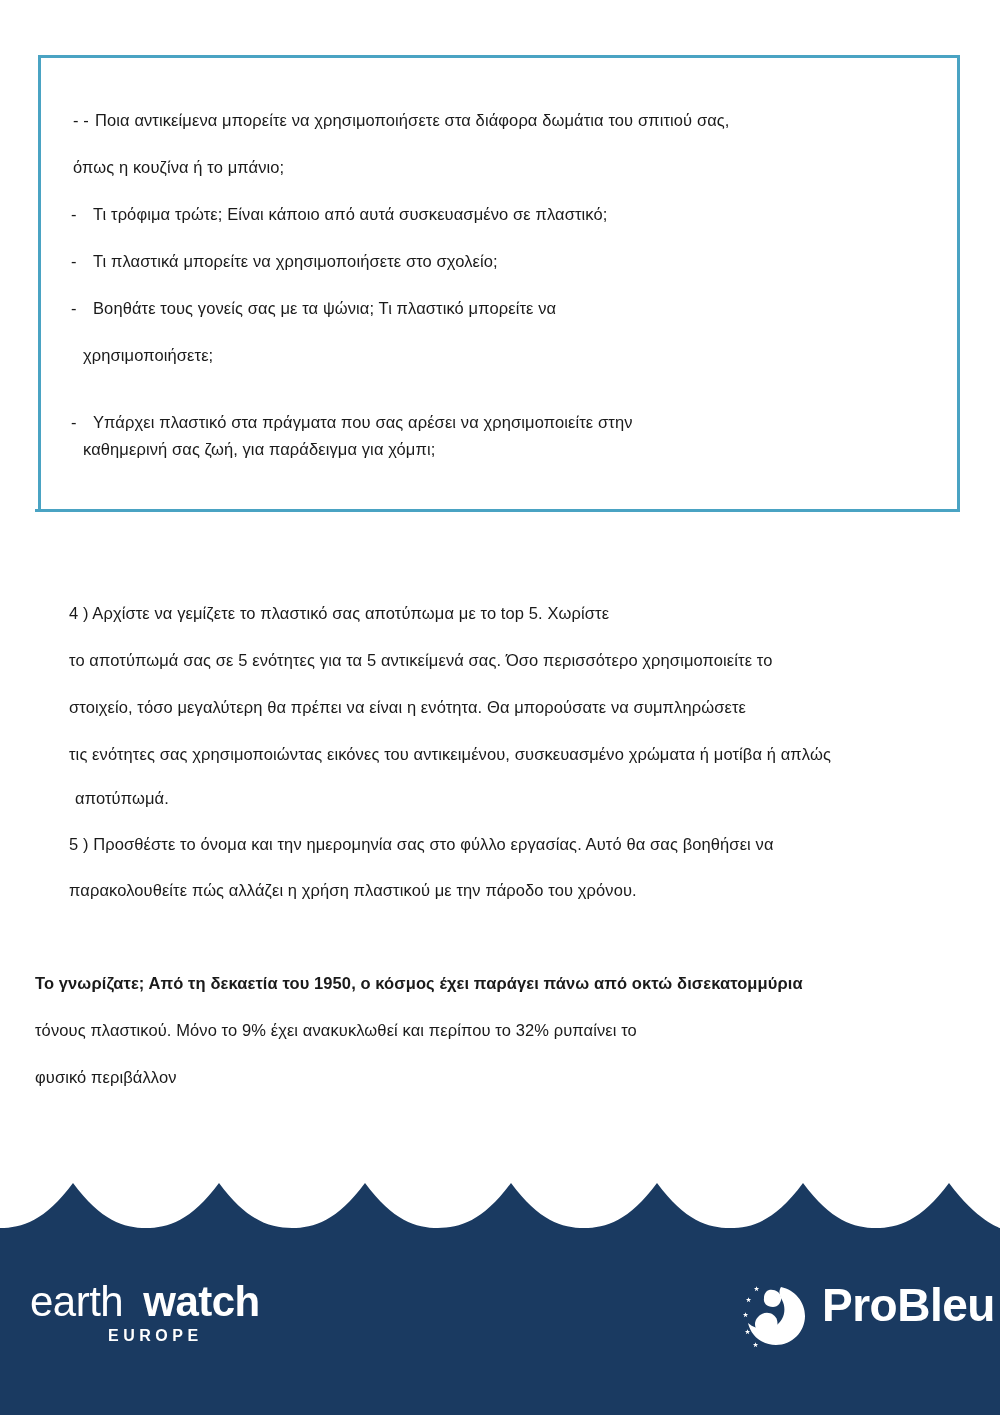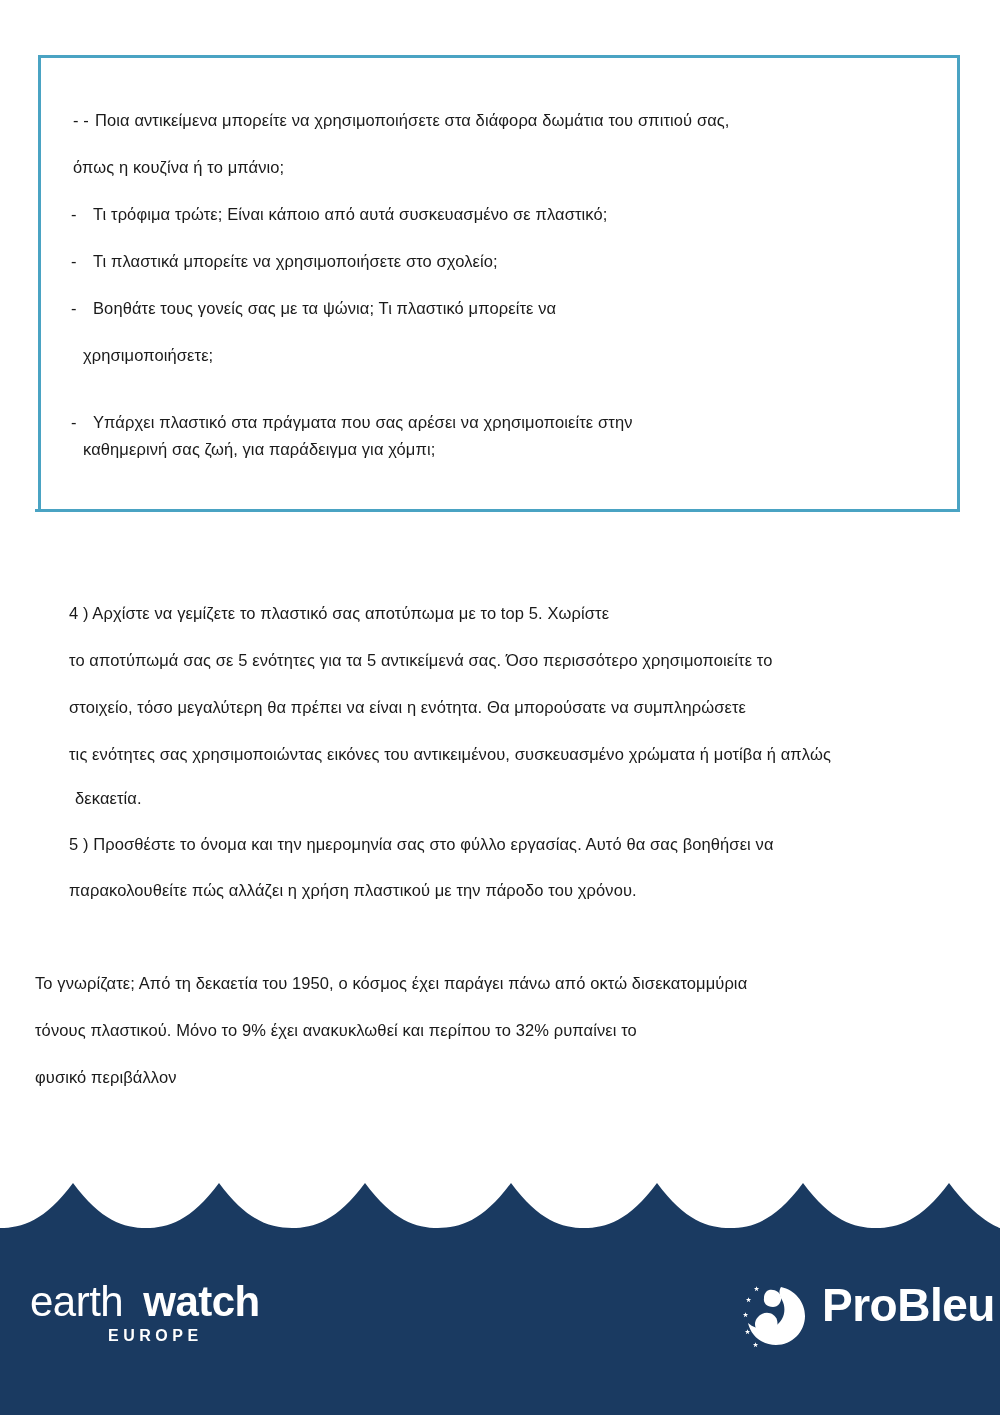--- a/index.html
+++ b/index.html
@@ -199,27 +199,27 @@
         <span>καθημερινή σας ζωή, για παράδειγμα για χόμπι;</span>
       </div>
     </div>
   </div>
 
   <div class="instructions">
     <div class="ins-line" style="left:69px; top:602px;">4 ) Αρχίστε να γεμίζετε το πλαστικό σας αποτύπωμα με το top 5. Χωρίστε</div>
     <div class="ins-line" style="left:69px; top:649px;">το αποτύπωμά σας σε 5 ενότητες για τα 5 αντικείμενά σας. Όσο περισσότερο χρησιμοποιείτε το</div>
     <div class="ins-line" style="left:69px; top:696px;">στοιχείο, τόσο μεγαλύτερη θα πρέπει να είναι η ενότητα. Θα μπορούσατε να συμπληρώσετε</div>
     <div class="ins-line" style="left:69px; top:743px;">τις ενότητες σας χρησιμοποιώντας εικόνες του αντικειμένου, συσκευασμένο χρώματα ή μοτίβα ή απλώς</div>
-    <div class="ins-line" style="left:75px; top:787px;">δεκαετία.</div>
+    <div class="ins-line" style="left:75px; top:787px;">αποτύπωμά.</div>
     <div class="ins-line" style="left:69px; top:833px;">5 ) Προσθέστε το όνομα και την ημερομηνία σας στο φύλλο εργασίας. Αυτό θα σας βοηθήσει να</div>
     <div class="ins-line" style="left:69px; top:879px;">παρακολουθείτε πώς αλλάζει η χρήση πλαστικού με την πάροδο του χρόνου.</div>
   </div>
 
   <div class="fact">
-    <div class="fact-line" style="left:35px; top:972px;">Το γνωρίζατε; Από τη δεκαετία του 1950, ο κόσμος έχει παράγει πάνω από οκτώ δισεκατομμύρια</div>
+    <div class="fact-line" style="left:35px; top:972px;font-weight:bold;">Το γνωρίζατε; Από τη δεκαετία του 1950, ο κόσμος έχει παράγει πάνω από οκτώ δισεκατομμύρια</div>
     <div class="fact-line" style="left:35px; top:1019px;">τόνους πλαστικού. Μόνο το 9% έχει ανακυκλωθεί και περίπου το 32% ρυπαίνει το</div>
     <div class="fact-line" style="left:35px; top:1066px;">φυσικό περιβάλλον</div>
   </div>
 
   <div class="footer">
 
     <svg class="footer-svg" viewBox="0 0 1000 232" preserveAspectRatio="none">
       <path fill="#1a3a61" d="
         M 0,232 L 0,45
         C 22,45 45,38 73,0

